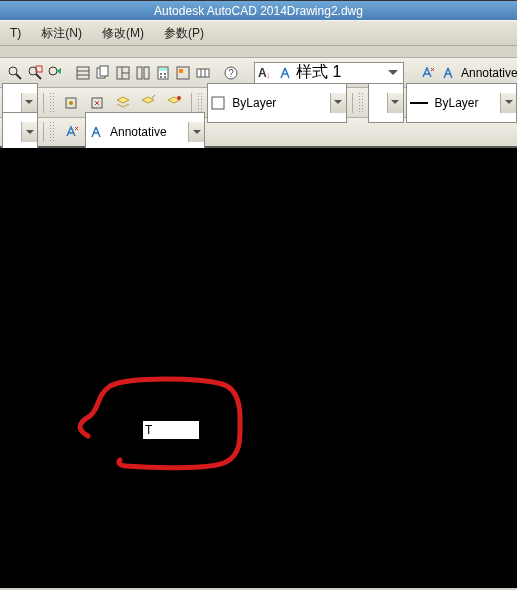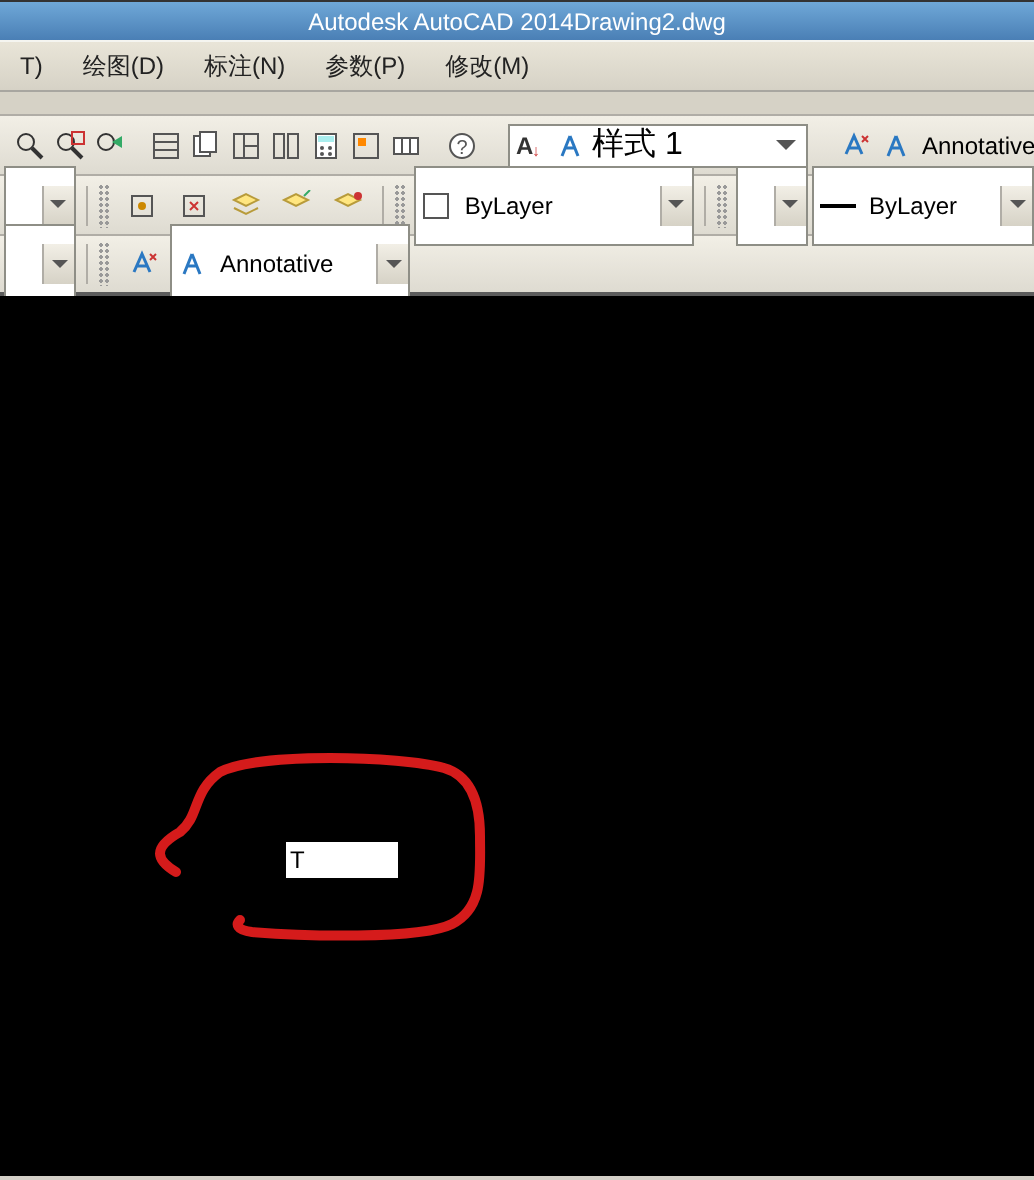--- a/index.html
+++ b/index.html
@@ -142,24 +142,23 @@
 </head>
 <body>
 
 <div class="titlebar">
   <span class="tl">Autodesk AutoCAD 2014</span>
   <span>Drawing2.dwg</span>
 </div>
 
 <div class="menubar">
   <span class="mi">T)</span>
-  <span class="mi">绘图(D)</span>
   <span class="mi">标注(N)</span>
+  <span class="mi">修改(M)</span>
   <span class="mi">参数(P)</span>
-  <span class="mi">修改(M)</span>
 </div>
 
 <div class="stripgap"></div>
 
 <div class="toolbar">
   <span class="vgrip"></span>
 
   <span class="tbtn">
     <svg width="16" height="16">
         <circle cx="6" cy="6" r="4" fill="none" stroke="#333"></circle>

